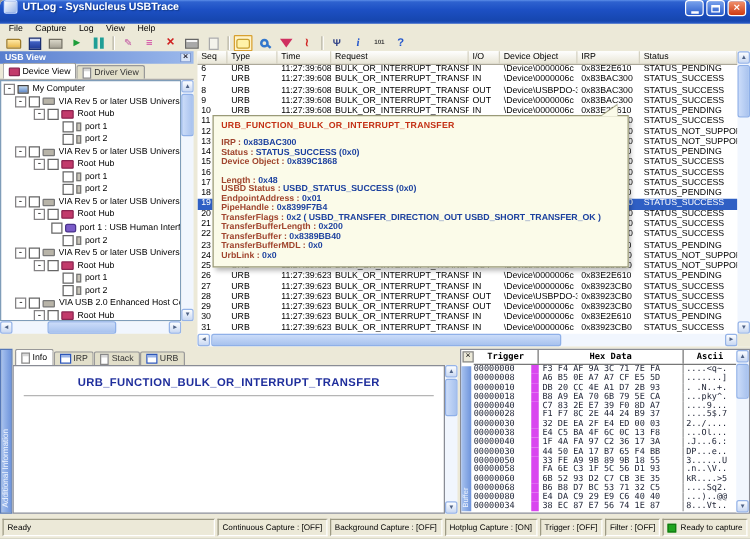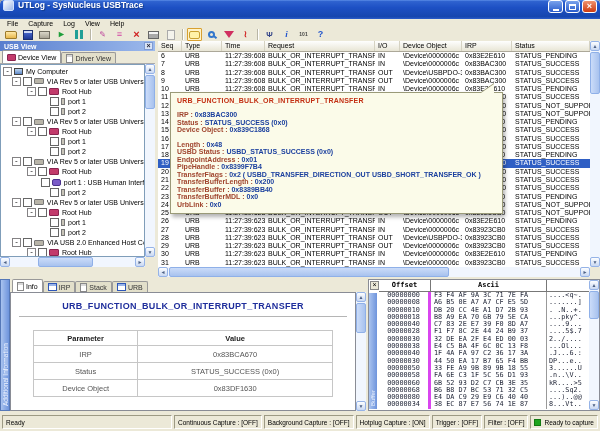--- a/index.html
+++ b/index.html
@@ -138,21 +138,21 @@
     background:linear-gradient(90deg,#6e94dc,#a9c3ef);color:#eef4ff;font-size:6px;
     writing-mode:vertical-rl;transform:rotate(180deg);display:flex;align-items:center;padding-top:3px;}
   .hex-header{position:absolute;left:10px;right:10px;top:0;height:12px;display:grid;
     grid-template-columns:52px 116px 1fr;font-family:"DejaVu Sans Mono",monospace;font-size:7px;
     font-weight:bold;border-bottom:1px solid #777;}
   .hex-header span{text-align:center;line-height:11px;}
   .hex-header span:nth-child(-n+2){border-right:1px solid #777;}
   .hex-body{position:absolute;left:10px;right:10px;top:12px;bottom:0;overflow:hidden;
     font-family:"DejaVu Sans Mono",monospace;font-size:6.8px;color:#1c2133;}
   .hrow{display:grid;grid-template-columns:52px 116px 1fr;height:7.3px;line-height:7.3px;}
-  .hrow .c1{text-align:center;border-right:3px solid #d946ef;}
+  .hrow .c1{border-right:6px solid #d946ef;}
   .hrow .c2{padding-left:3px;border-right:1px solid #999;white-space:nowrap;overflow:hidden;}
   .hrow .c3{padding-left:2px;white-space:pre;overflow:hidden;}
   
   .statusbar{position:absolute;left:0;top:413px;width:600px;height:18px;display:flex;gap:2px;
     font-size:6.5px;padding:2px 2px;background:#ECE9D8;}
   .seg{border:1px solid;border-color:#9d9a84 #fff #fff #9d9a84;display:flex;align-items:center;
     padding:0 3px;white-space:nowrap;}
   .seg.ready{flex:1;}
   .ind-box{width:7px;height:7px;border:1px solid #127a12;margin-right:3px;}
 </style>
@@ -722,57 +722,36 @@
           <span>Stack</span>
         </span>
         <span class="tab">
           <span class="tabi grid-icon"></span>
           <span>URB</span>
         </span>
       </div>
     <div class="ip-content">
       <div class="ip-title">URB_FUNCTION_BULK_OR_INTERRUPT_TRANSFER</div>
       <div class="ip-rule"></div>
-      <table class="ip-table" id="ip-table">
-          <thead>
-            <tr>
-              <th>Parameter</th>
-              <th>Value</th>
-            </tr>
-          </thead>
-          <tbody>
-            <tr>
-              <td>IRP</td>
-              <td>0x83BCA670</td>
-            </tr>
-            <tr>
-              <td>Status</td>
-              <td>STATUS_SUCCESS (0x0)</td>
-            </tr>
-            <tr>
-              <td>Device Object</td>
-              <td>0x83DF1630</td>
-            </tr>
-          </tbody>
-        </table>
     </div>
     <div class="sbV" style="left:346px;top:13px;width:10px;height:119px;">
       <span class="sbtn" style="left:0;top:0;">▲</span>
       <span class="sthumbV" style="top:11px;height:30px;"></span>
       <span class="sbtn" style="left:0;bottom:0;">▼</span>
     </div>
   </div>
 
   <div class="hex-panel">
     <span class="hex-close">×</span>
     <div class="hex-sidetab">
       <span>Buffer</span>
     </div>
     <div class="hex-header" id="hex-header">
-        <span>Offset</span>
+        <span>Trigger</span>
+        <span>Hex Data</span>
         <span>Ascii</span>
       </div>
     <div class="hex-body" id="hex-body">
         <div class="hrow">
           <span class="c1">00000000</span>
           <span class="c2">F3 F4 AF 9A 3C 71 7E FA</span>
           <span class="c3">....&lt;q~.</span>
         </div>
         <div class="hrow">
           <span class="c1">00000008</span>

